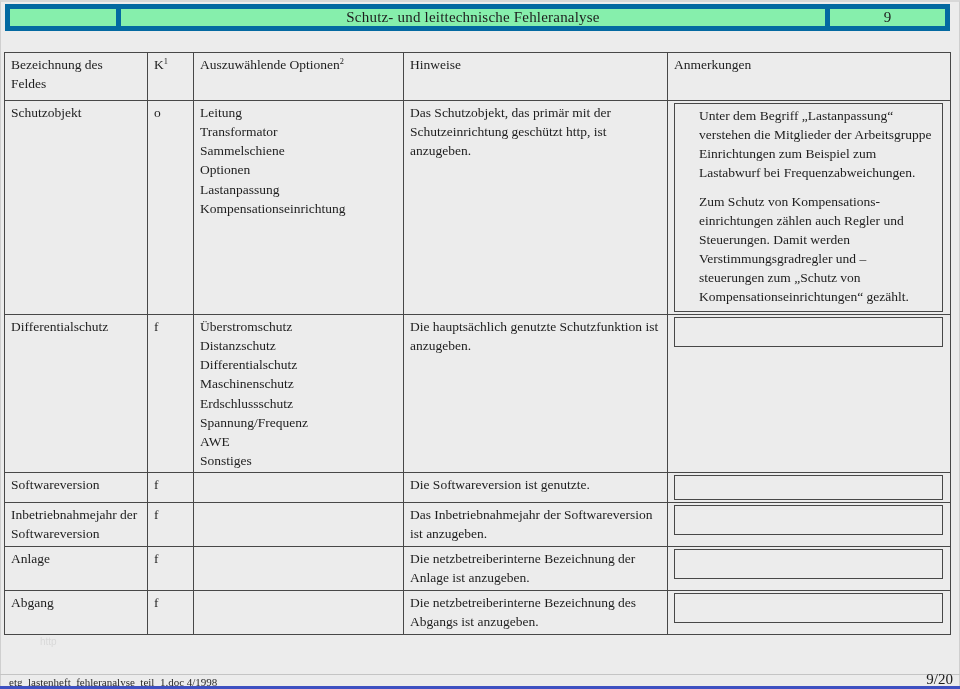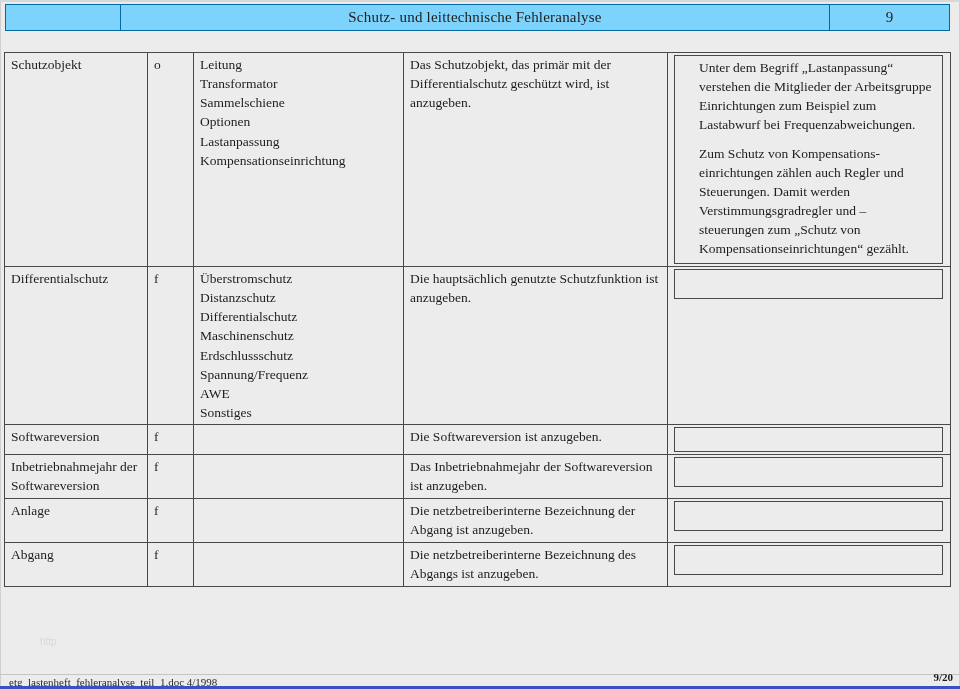--- a/index.html
+++ b/index.html
@@ -13,21 +13,21 @@
   }
   .page-edge {
     position:absolute; inset:0;
     border-top:2px solid #d8d8d8;
     border-left:1px solid #cfcfcf;
     border-right:1px solid #cfcfcf;
     pointer-events:none;
   }
   
   .topbar { position:absolute; left:5px; top:4px; width:945px; height:27px; display:flex; }
-  .topbar .cell { border:1px solid #0369a1; height:100%; background:#7dd3fc; }
+  .topbar .cell { border:5px solid #0369a1; height:100%; background:#86efac; }
   .topbar .cell + .cell { border-left:none; }
   .tb-left  { width:116px; }
   .tb-title { flex:1; display:flex; align-items:center; justify-content:center; font-size:15px; letter-spacing:0.2px; }
   .tb-page  { width:120px; display:flex; align-items:center; justify-content:center; font-size:15px; }
   
   table.main {
     position:absolute; left:4px; top:52px; width:946px;
     border-collapse:collapse; table-layout:fixed;
   }
   table.main th, table.main td {
@@ -40,21 +40,21 @@
   .k-col { text-align:center; padding-left:2px; padding-right:2px; }
   td.ann { border:none; padding:0; vertical-align:top; }
   .ann-box { border:1px solid #484848; width:100%; padding:2px 8px 2px 24px; }
   .ann-box p + p { margin-top:9px; }
   .pre-line { white-space:pre-line; }
   sup { font-size:0.62em; vertical-align:super; line-height:0; }
   
   .watermark   { position:absolute; left:40px;  top:636px; font-size:10px; color:#d9d9d9; font-family:"Liberation Sans", sans-serif; }
   .footer-rule { position:absolute; left:0; top:674px; width:960px; height:1px; background:#c4c4c4; }
   .footer-file { position:absolute; left:9px;  top:676px; font-size:11px; color:#2a2a2a; }
-  .footer-page { position:absolute; right:7px; top:671px; font-size:11px; font-weight:bold; }
+  .footer-page { position:absolute; right:7px; top:671px; font-size:15px; font-weight:normal; }
   .bottom-line { position:absolute; left:0; bottom:0; width:960px; height:3px; background:#3e50c1; }
 </style>
 </head>
 <body>
 
 <div class="page-edge"></div>
 
 <div class="topbar">
   <div class="cell tb-left"></div>
   <div class="cell tb-title">Schutz- und leittechnische Fehleranalyse</div>
@@ -63,31 +63,38 @@
 
 <table class="main">
   <colgroup>
     <col style="width:143px">
       <col style="width:46px">
       <col style="width:210px">
       <col style="width:264px">
       <col style="width:283px">
   </colgroup>
   <tbody>
+    <tr style="height:48px">
+      <th>Bezeichnung des Feldes</th>
+      <th class="k-col"><span>K</span><sup>1</sup></th>
+      <th><span>Auszuwählende Optionen</span><sup>2</sup></th>
+      <th>Hinweise</th>
+      <th>Anmerkungen</th>
+    </tr>
 
     <tr style="height:210px">
       <td>Schutzobjekt</td>
       <td class="k-col">o</td>
       <td class="pre-line">Leitung
 Transformator
 Sammelschiene
 Optionen
 Lastanpassung
 Kompensationseinrichtung</td>
-      <td>Das Schutzobjekt, das primär mit der Differentialschutz geschützt wird, ist anzugeben.</td>
+      <td>Das Schutzobjekt, das primär mit der Schutzeinrichtung geschützt http, ist anzugeben.</td>
       <td class="ann">
         <div class="ann-box" style="min-height:209px">
           <p>Unter dem Begriff „Lastanpassung“ verstehen die Mitglieder der Arbeitsgruppe Einrichtungen zum Beispiel zum Lastabwurf bei Frequenzabweichungen.</p>
           <p>Zum Schutz von Kompensations-einrichtungen zählen auch Regler und Steuerungen. Damit werden Verstimmungsgradregler und – steuerungen zum „Schutz von Kompensationseinrichtungen“ gezählt.</p>
         </div>
       </td>
     </tr>
 
     <tr style="height:152px">
       <td>Differentialschutz</td>
@@ -103,41 +110,41 @@
       <td>Die hauptsächlich genutzte Schutzfunktion ist anzugeben.</td>
       <td class="ann">
         <div class="ann-box" style="height:30px"></div>
       </td>
     </tr>
 
     <tr style="height:25px">
       <td>Softwareversion</td>
       <td class="k-col">f</td>
       <td class="pre-line"></td>
-      <td>Die Softwareversion ist anzugeben.</td>
+      <td>Die Softwareversion ist genutzte.</td>
       <td class="ann">
         <div class="ann-box" style="height:25px"></div>
       </td>
     </tr>
 
     <tr style="height:43px">
       <td>Inbetriebnahmejahr der Softwareversion</td>
       <td class="k-col">f</td>
       <td class="pre-line"></td>
       <td>Das Inbetriebnahmejahr der Softwareversion ist anzugeben.</td>
       <td class="ann">
         <div class="ann-box" style="height:30px"></div>
       </td>
     </tr>
 
     <tr style="height:44px">
       <td>Anlage</td>
       <td class="k-col">f</td>
       <td class="pre-line"></td>
-      <td>Die netzbetreiberinterne Bezeichnung der Abgang ist anzugeben.</td>
+      <td>Die netzbetreiberinterne Bezeichnung der Anlage ist anzugeben.</td>
       <td class="ann">
         <div class="ann-box" style="height:30px"></div>
       </td>
     </tr>
 
     <tr style="height:44px">
       <td>Abgang</td>
       <td class="k-col">f</td>
       <td class="pre-line"></td>
       <td>Die netzbetreiberinterne Bezeichnung des Abgangs ist anzugeben.</td>

